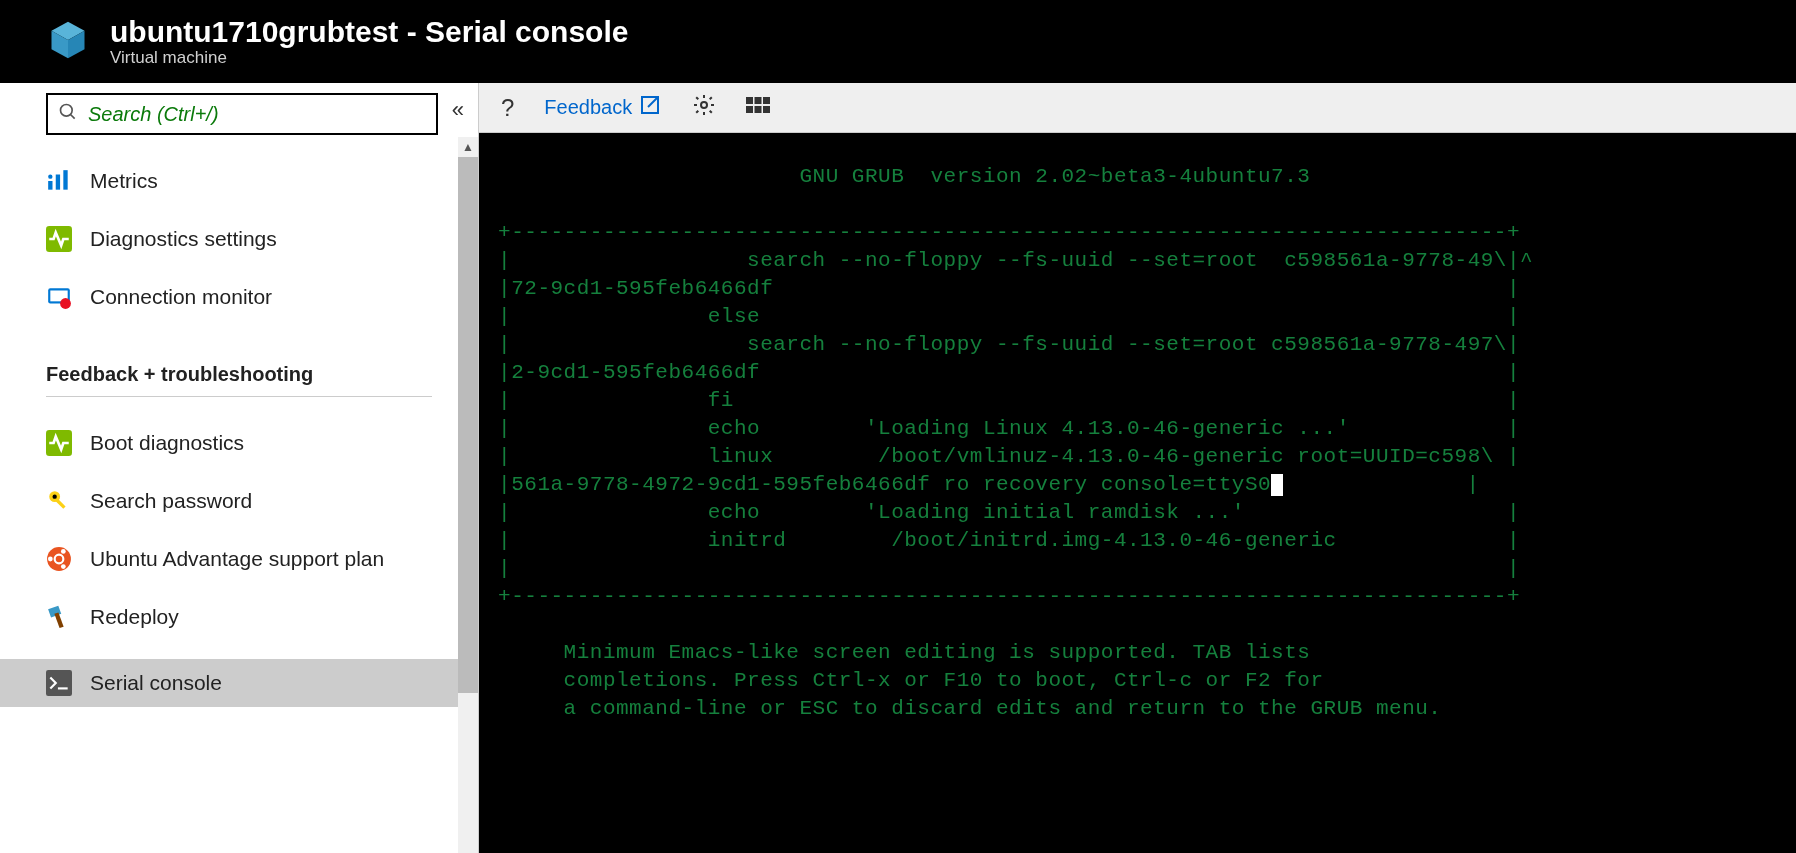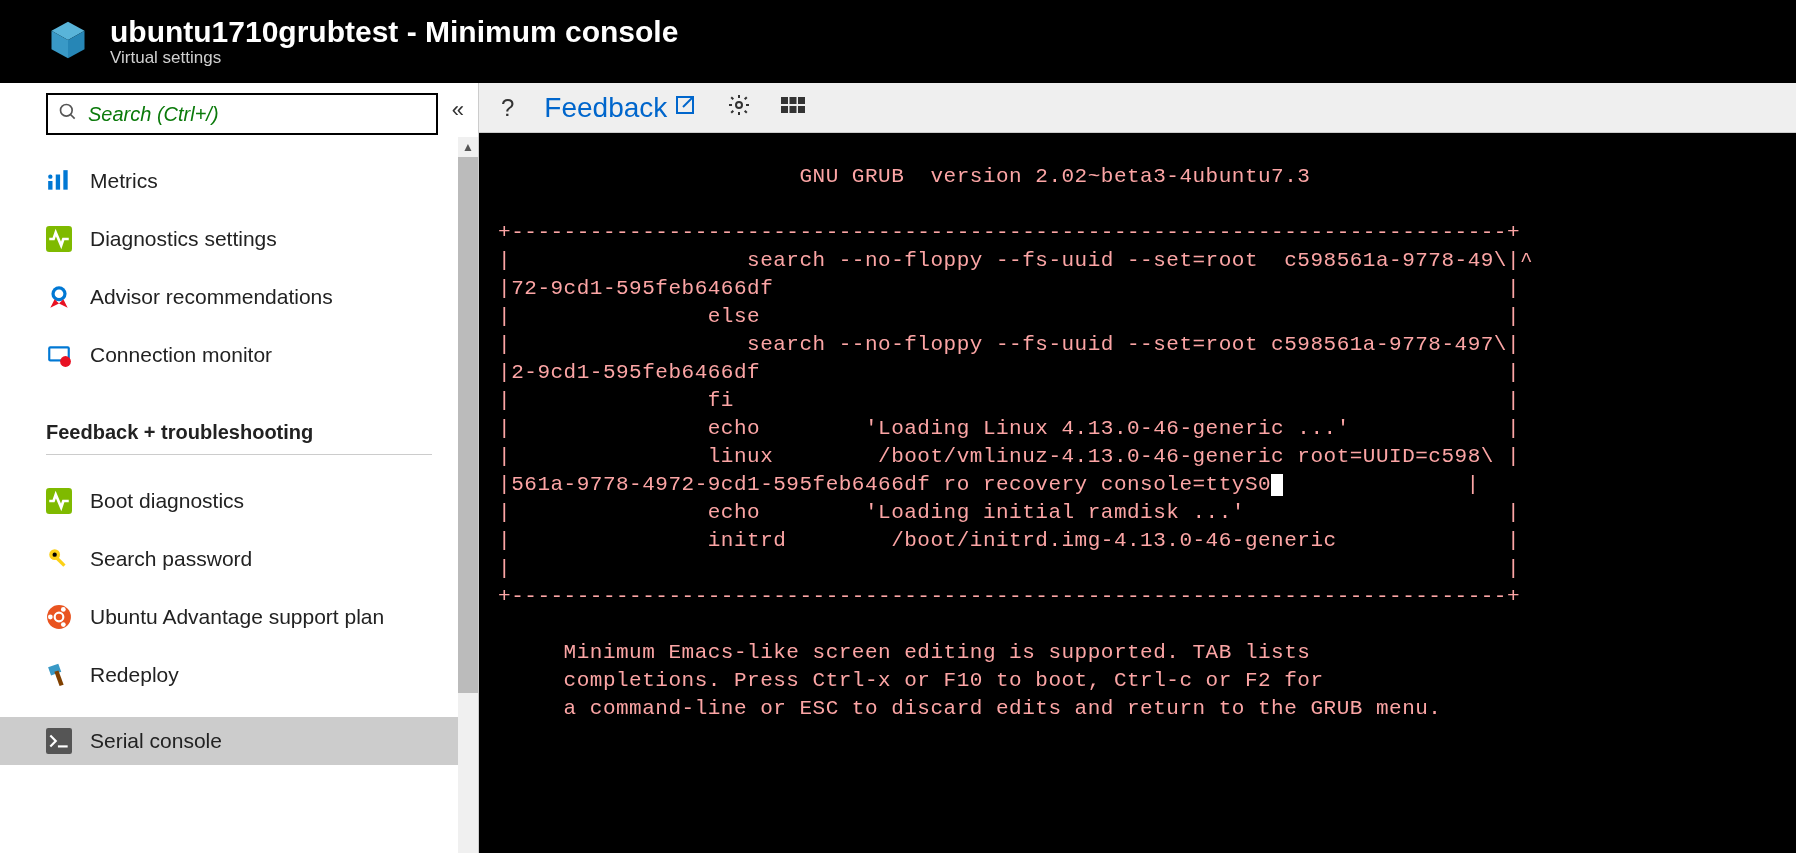--- a/index.html
+++ b/index.html
@@ -139,31 +139,31 @@
     border-bottom: 1px solid #ccc;
     display: flex;
     align-items: center;
     gap: 30px;
     padding: 0 22px;
   }
   .toolbar-item {
     display: flex;
     align-items: center;
     gap: 6px;
-    font-size: 28px;
+    font-size: 20px;
     cursor: pointer;
   }
   .toolbar-help { color: #333; font-size: 24px; }
   .feedback { color: #0066cc; font-weight: 400; }
   .toolbar svg { width: 24px; height: 24px; }
 
   .console {
     flex: 1;
     background: #000;
-    color: #fca5a5;
+    color: #15803d;
     font-family: "Consolas", "Courier New", monospace;
     font-size: 21px;
     line-height: 28px;
     white-space: pre;
     padding: 30px 6px 0 6px;
     letter-spacing: 0.5px;
     overflow: hidden;
   }
   .cursor-block {
     display: inline-block;
@@ -180,22 +180,22 @@
   <span class="vm-icon">
     <svg viewBox="0 0 48 48">
         <g>
           <polygon points="24,4 42,14 24,24 6,14" fill="#59b4d9"></polygon>
           <polygon points="6,14 24,24 24,44 6,34" fill="#3999c6"></polygon>
           <polygon points="42,14 24,24 24,44 42,34" fill="#2686b6"></polygon>
         </g>
       </svg>
   </span>
   <div class="header-titles">
-    <div class="header-title">ubuntu1710grubtest - Minimum console</div>
-    <div class="header-subtitle">Virtual settings</div>
+    <div class="header-title">ubuntu1710grubtest - Serial console</div>
+    <div class="header-subtitle">Virtual machine</div>
   </div>
 </div>
 
 <div class="body">
   <div class="sidebar">
     <div class="search-row">
       <div class="search-box">
         <span>
           <svg viewBox="0 0 24 24" fill="none" stroke="#555" stroke-width="2">
               <circle cx="10" cy="10" r="7"></circle>
@@ -221,31 +221,20 @@
           <span>Metrics</span>
         </div>
         <div class="nav-item">
           <span class="nav-icon">
             <svg viewBox="0 0 24 24">
                 <rect width="24" height="24" rx="3" fill="#7fba00"></rect>
                 <polyline points="3,12 7,12 9,6 14,18 16,12 21,12" fill="none" stroke="#fff" stroke-width="2.5"></polyline>
               </svg>
           </span>
           <span>Diagnostics settings</span>
-        </div>
-        <div class="nav-item">
-          <span class="nav-icon">
-            <svg viewBox="0 0 24 24">
-                <circle cx="12" cy="9" r="7" fill="#0078d4"></circle>
-                <circle cx="12" cy="9" r="4" fill="#fff"></circle>
-                <polygon points="8,14 4,22 12,18 8,14" fill="#e81123"></polygon>
-                <polygon points="16,14 20,22 12,18 16,14" fill="#e81123"></polygon>
-              </svg>
-          </span>
-          <span>Advisor recommendations</span>
         </div>
         <div class="nav-item">
           <span class="nav-icon">
             <svg viewBox="0 0 24 24">
                 <rect x="2" y="4" width="20" height="14" rx="2" fill="#0078d4"></rect>
                 <rect x="4" y="6" width="16" height="10" fill="#fff"></rect>
                 <circle cx="18" cy="18" r="5" fill="#e81123"></circle>
               </svg>
           </span>
           <span>Connection monitor</span>

